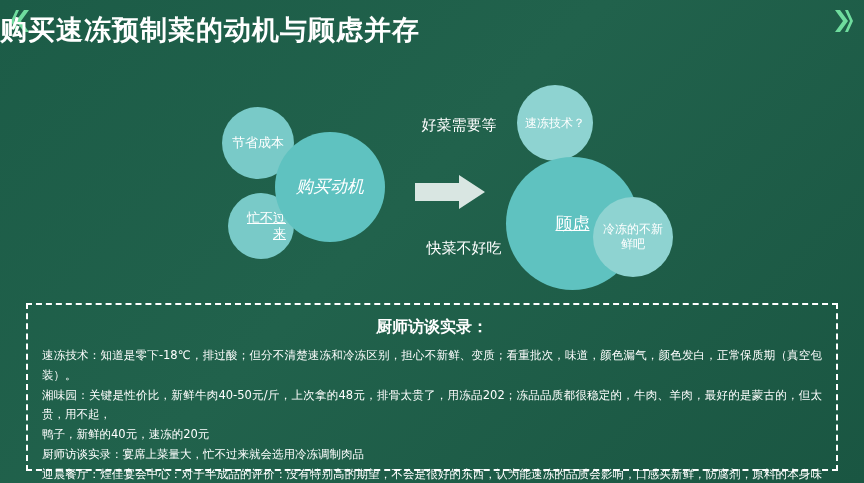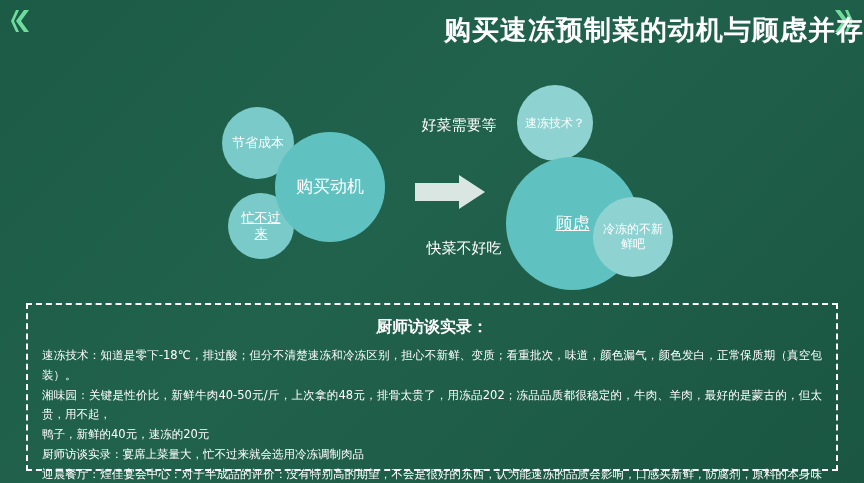--- a/index.html
+++ b/index.html
@@ -28,21 +28,21 @@
   }
   .corner.left { left: 10px; }
   .corner.right { right: 10px; }
   .corner svg { display: block; }
 
   .title {
     position: absolute;
     top: 12px;
     left: 0;
     right: 0;
-    text-align: right;
+    text-align: left;
     color: #ffffff;
     font-size: 27px;
     font-weight: bold;
     letter-spacing: 1px;
   }
 
   .diagram {
     position: absolute;
     top: 62px;
     left: 0;
@@ -55,27 +55,28 @@
     border-radius: 50%;
     background: #5fc2c0;
     color: #ffffff;
     display: flex;
     align-items: center;
     justify-content: center;
     text-align: center;
     line-height: 1.25;
     box-sizing: border-box;
   }
-  .bubble.soft { background: #79cac8; }
+  .bubble.soft { background: #79cac8; text-align: right; }
   .bubble.pale { background: #8ed3d1; }
 
   #b-main {
     left: 275px; top: 70px;
     width: 110px; height: 110px;
     font-size: 17px;
+    font-style: italic;
   }
   #b-save {
     left: 222px; top: 45px;
     width: 72px; height: 72px;
     font-size: 13px;
     padding: 0 10px;
   }
   #b-busy {
     left: 228px; top: 131px;
     width: 66px; height: 66px;

